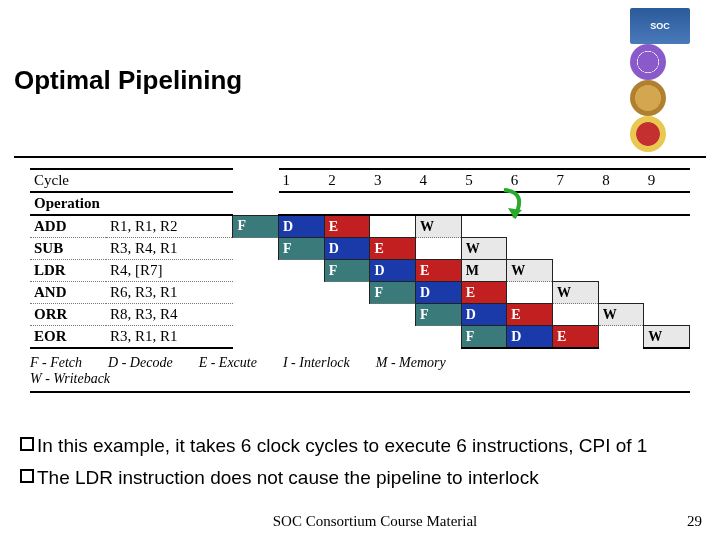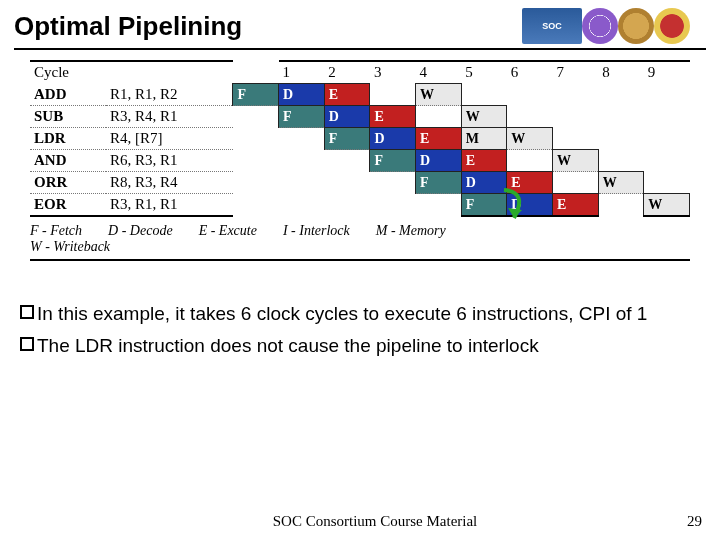--- a/index.html
+++ b/index.html
@@ -15,21 +15,21 @@
     display: flex;
     align-items: center;
     justify-content: space-between;
     padding: 8px 30px 4px 14px;
   }
   .title {
     font-size: 26px;
     font-weight: bold;
     color: #000;
   }
-  .logos { display: flex; gap: 0; }
+  .logos { display: flex; gap: 0; flex-direction: column; }
   .logo {
     width: 36px; height: 36px;
     border-radius: 4px;
     display: flex; align-items: center; justify-content: center;
     font-size: 9px; font-weight: bold; color: #fff;
   }
   .logo.soc { background: linear-gradient(#2a5a9a,#4a7aba); width: 60px; border-radius: 2px; }
   .logo.b { background: radial-gradient(circle,#8a5aca 40%,#fff 42%,#8a5aca 44%); border-radius: 50%; }
   .logo.c { background: radial-gradient(circle,#d4a650 50%,#b08030 52%); border-radius: 50%; }
   .logo.d { background: radial-gradient(circle,#c43030 45%,#e8c850 48%); border-radius: 50%; }
@@ -154,20 +154,33 @@
     <td class="cycnum">1</td>
     <td class="cycnum">2</td>
     <td class="cycnum">3</td>
     <td class="cycnum">4</td>
     <td class="cycnum">5</td>
     <td class="cycnum">6</td>
     <td class="cycnum">7</td>
     <td class="cycnum">8</td>
     <td class="cycnum">9</td>
   </tr>
+  <tr class="hrow botline">
+    <td colspan="2" class="op-label">Operation</td>
+    <td class="blank"></td>
+    <td></td>
+          <td></td>
+          <td></td>
+          <td></td>
+          <td></td>
+          <td></td>
+          <td></td>
+          <td></td>
+          <td></td>
+  </tr>
 
   <tr class="dotrow">
     <td class="opname">ADD</td>
     <td class="opargs">R1, R1, R2</td>
     <td class="stage F">F</td>
     <td class="stage D">D</td>
     <td class="stage E">E</td>
     <td class="blank"></td>
     <td class="stage W">W</td>
     <td class="blank"></td>

